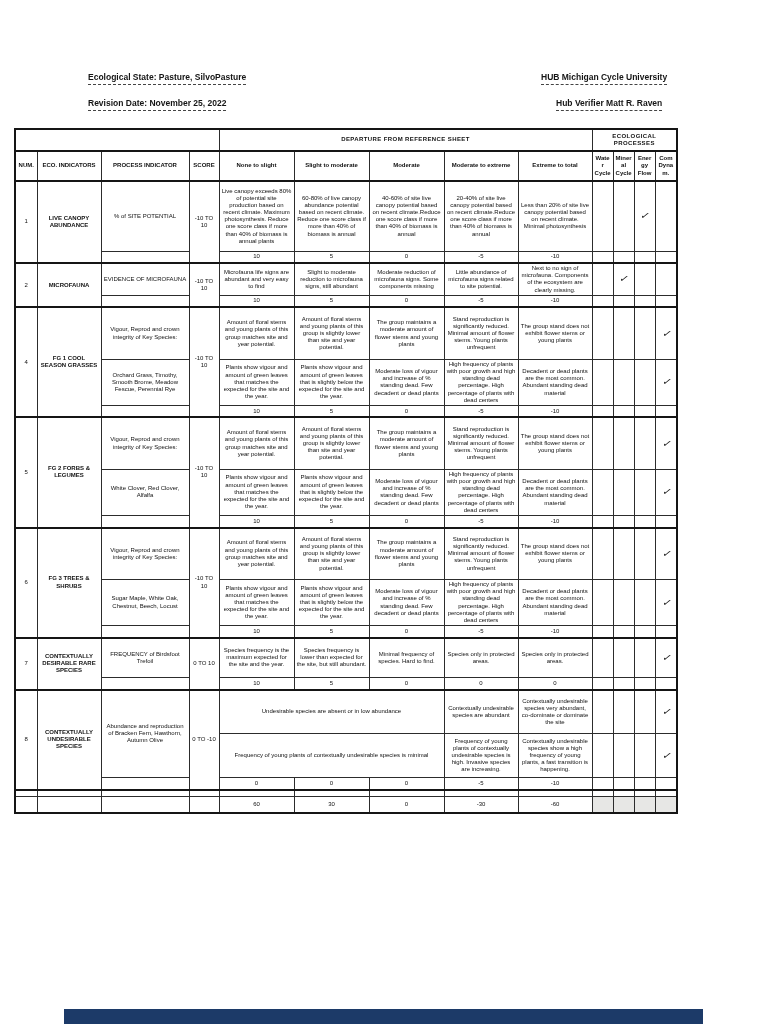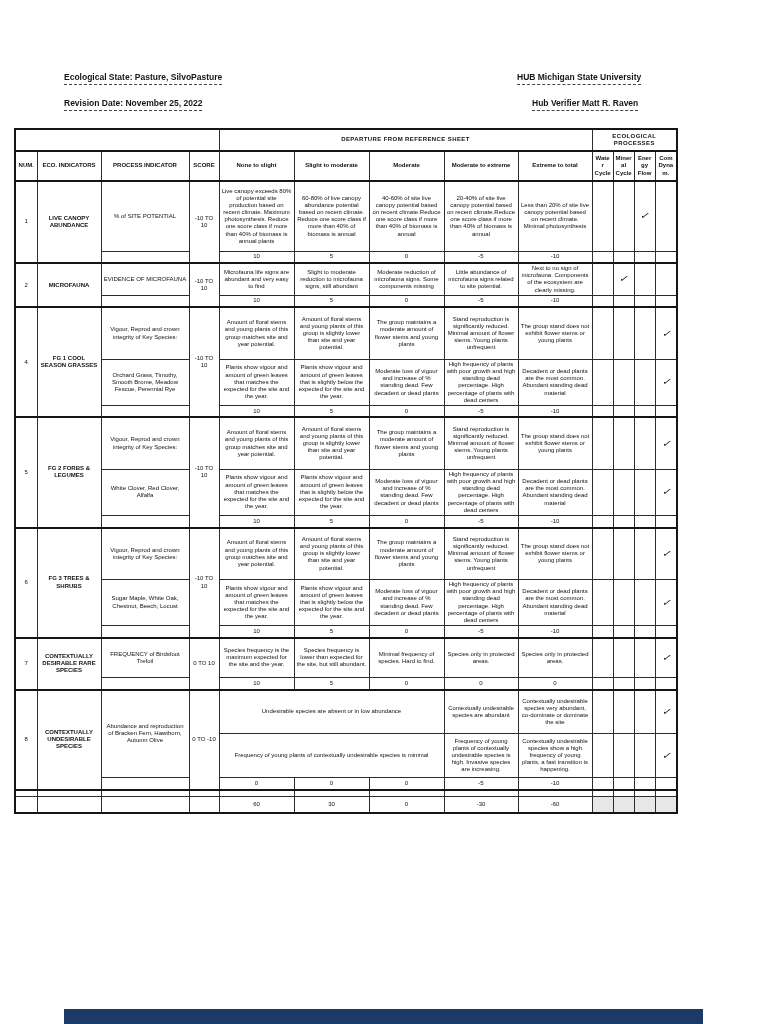--- a/index.html
+++ b/index.html
@@ -1,20 +1,20 @@
 <!DOCTYPE html>
 <html><head>
 <meta charset="utf-8">
 <style>
   html,body{margin:0;padding:0;background:#ffffff;}
   body{width:770px;height:1024px;position:relative;font-family:"Liberation Sans",sans-serif;color:#111;}
   .page{position:absolute;inset:0;background:#fff;}
 
   
-  .hdr{position:absolute;font-size:8.5px;font-weight:700;color:#151515;white-space:nowrap;}
+  .hdr{position:absolute;font-size:8.5px;font-weight:700;color:#151515;white-space:nowrap;margin-left:24px;}
   .hdr .u{display:inline-block;border-bottom:1.6px dashed #444;padding-bottom:2px;}
 
   
   table.sheet{position:absolute;left:14px;top:128px;width:662px;border-collapse:collapse;table-layout:fixed;
     border:2px solid #151515;}
   table.sheet td{border:1px solid #2c2c2c;padding:1px 2px;text-align:center;vertical-align:middle;
     font-size:6px;line-height:1.2;overflow:hidden;word-wrap:break-word;}
   tr.ghead{height:22px;}
   tr.chead{height:30px;}
   tr.bs td{border-top:2px solid #151515;}
@@ -45,21 +45,21 @@
 
 <div class="page">
 
   <div class="hdr" style="left:64px;top:72px;">
     <span class="u">Ecological State: Pasture, SilvoPasture</span>
   </div>
   <div class="hdr" style="left:64px;top:98px;">
     <span class="u">Revision Date: November 25, 2022</span>
   </div>
   <div class="hdr" style="left:517px;top:72px;">
-    <span class="u">HUB Michigan State University</span>
+    <span class="u">HUB Michigan Cycle University</span>
   </div>
   <div class="hdr" style="left:532px;top:98px;">
     <span class="u">Hub Verifier Matt R. Raven</span>
   </div>
 
   <table class="sheet">
     <colgroup>
       <col style="width:22px">
         <col style="width:64px">
         <col style="width:88px">

